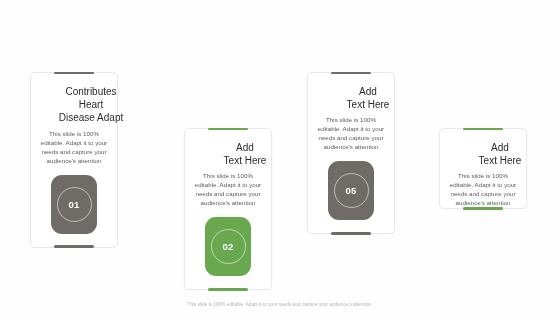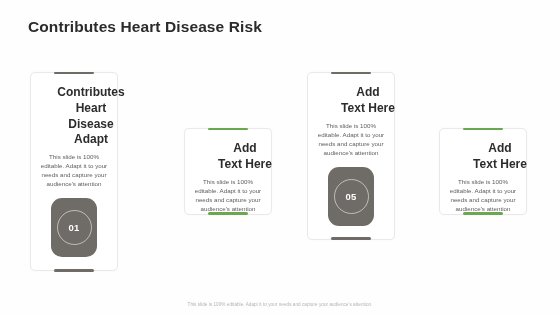--- a/index.html
+++ b/index.html
@@ -55,22 +55,22 @@
     border-radius: 1.5px;
   }
   .card-bar.top { top: -1.3px; }
   .card-bar.bottom { bottom: -1.3px; }
 
   .card.gray .card-bar { background: #6f6b66; }
   .card.green .card-bar { background: #6aa84f; }
 
   .card-heading {
     margin-top: 12px;
-    font-size: 12px;
-    font-weight: bold;
+    font-size: 10px;
+    font-weight: normal;
     line-height: 1.32;
     color: #2c2c2c;
     text-align: center;
     width: 74px;
     margin-left: 34px;
   }
 
   .card-body {
     margin-top: 5px;
     font-size: 6.2px;
@@ -126,21 +126,20 @@
     font-size: 4.6px;
     color: #b4b4b4;
     letter-spacing: 0.05px;
   }
 </style>
 </head>
 <body>
 
 <div id="slide">
 
-  <div id="slide-title">Contributes Heart Disease Risk</div>
 
   <div class="card gray" id="card-1">
     <span class="card-bar top"></span>
     <span class="card-bar bottom"></span>
     <div class="card-heading">
       <div>Contributes Heart</div>
       <div>Disease Adapt</div>
     </div>
     <div class="card-body">This slide is 100% editable. Adapt it to your needs and capture your audience's attention</div>
     <div class="badge">
@@ -150,20 +149,24 @@
   </div>
 
   <div class="card green" id="card-2">
     <span class="card-bar top"></span>
     <span class="card-bar bottom"></span>
     <div class="card-heading">
       <div>Add</div>
       <div>Text Here</div>
     </div>
     <div class="card-body">This slide is 100% editable. Adapt it to your needs and capture your audience's attention</div>
+    <div class="badge">
+      <span class="badge-ring"></span>
+      <span class="badge-num">02</span>
+    </div>
   </div>
 
   <div class="card gray" id="card-3">
     <span class="card-bar top"></span>
     <span class="card-bar bottom"></span>
     <div class="card-heading">
       <div>Add</div>
       <div>Text Here</div>
     </div>
     <div class="card-body">This slide is 100% editable. Adapt it to your needs and capture your audience's attention</div>

